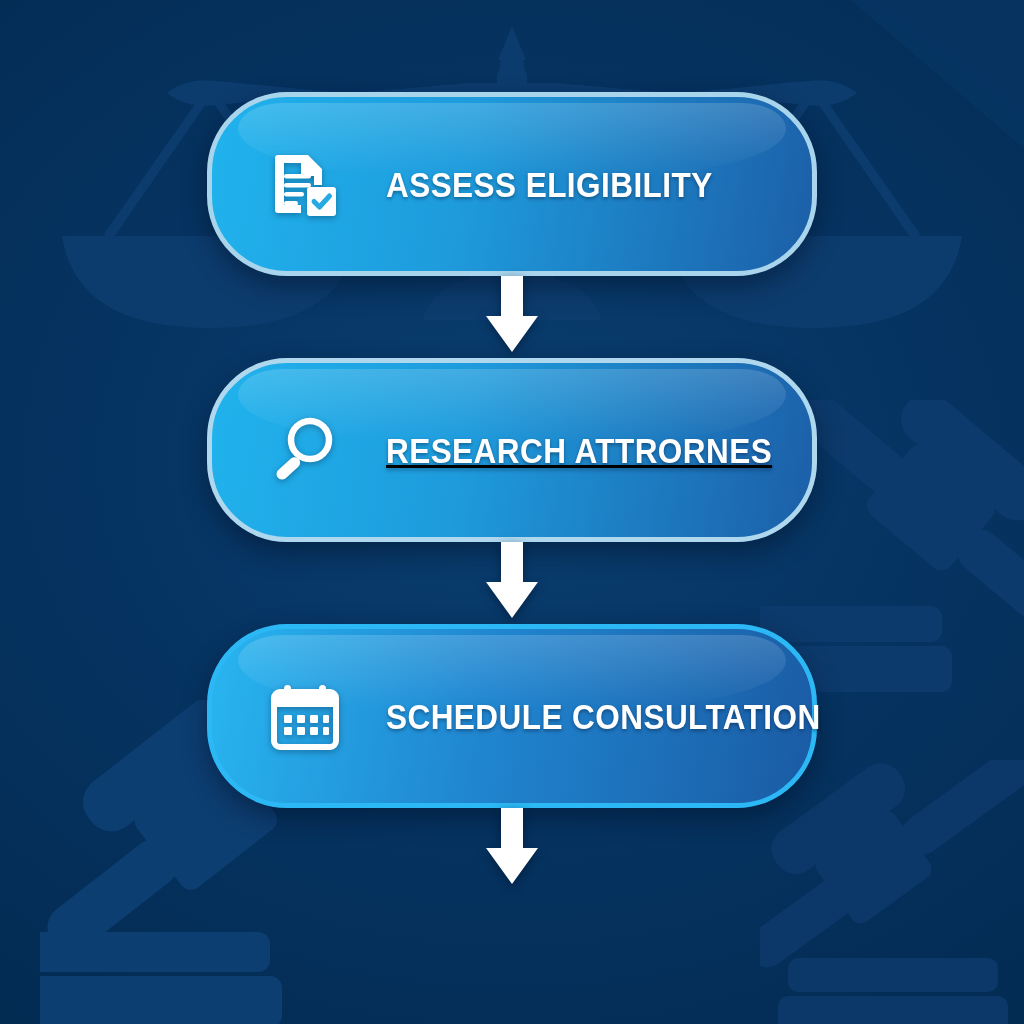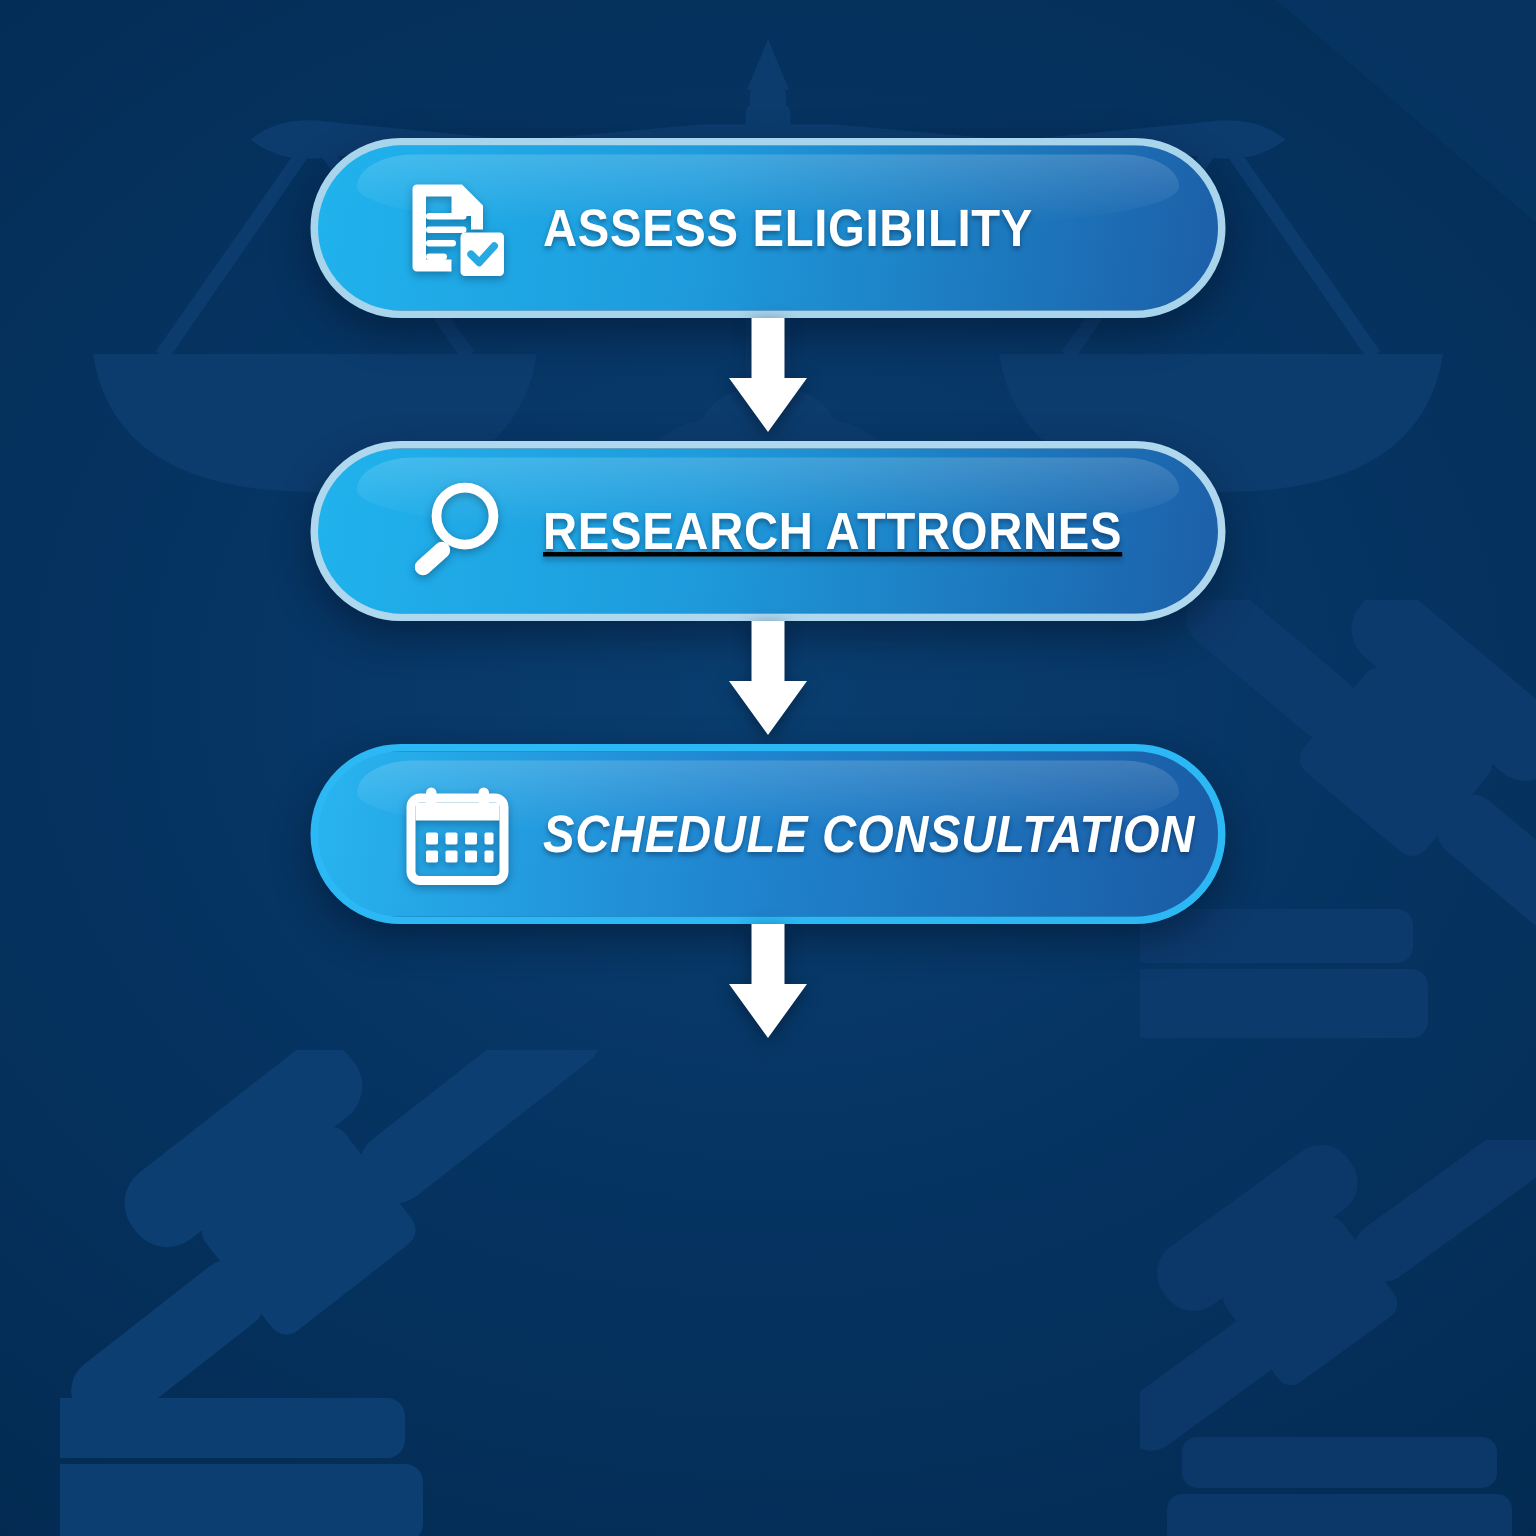--- a/index.html
+++ b/index.html
@@ -44,28 +44,29 @@
     flex-direction: column;
     align-items: center;
     justify-content: flex-start;
     padding-top: 92px;
     box-sizing: border-box;
   }
 
   .step-card {
     position: relative;
     width: 610px;
-    height: 120px;
+    height: 184px;
     border-radius: 80px;
     box-sizing: border-box;
     display: flex;
     align-items: center;
     flex-shrink: 0;
     padding-left: 56px;
     box-shadow: 0 10px 26px rgba(0, 14, 34, 0.45);
+    gap: 24px;
   }
 
   .step-card .icon-slot {
     width: 74px;
     height: 74px;
     flex-shrink: 0;
     display: flex;
     align-items: center;
     justify-content: center;
     margin-right: 20px;
@@ -97,21 +98,20 @@
     border: 5px solid #A8D4EC;
   }
   .card-2 {
     background: linear-gradient(100deg, #20B3ED 0%, #1E9BDC 42%, #1C5FA8 100%);
     border: 5px solid #AFD8EE;
     text-decoration: underline;
   }
   .card-3 {
     background: linear-gradient(100deg, #28B5F0 0%, #2086D0 45%, #1A5BA4 100%);
     border: 5px solid #2BB8F5;
-    font-style: italic;
   }
   .card-4 {
     background: linear-gradient(100deg, #175FA6 0%, #134A86 50%, #0E3262 100%);
     border: 5px solid #1F6FC0;
   }
 
   
   .step-card::after {
     content: "";
     position: absolute;

